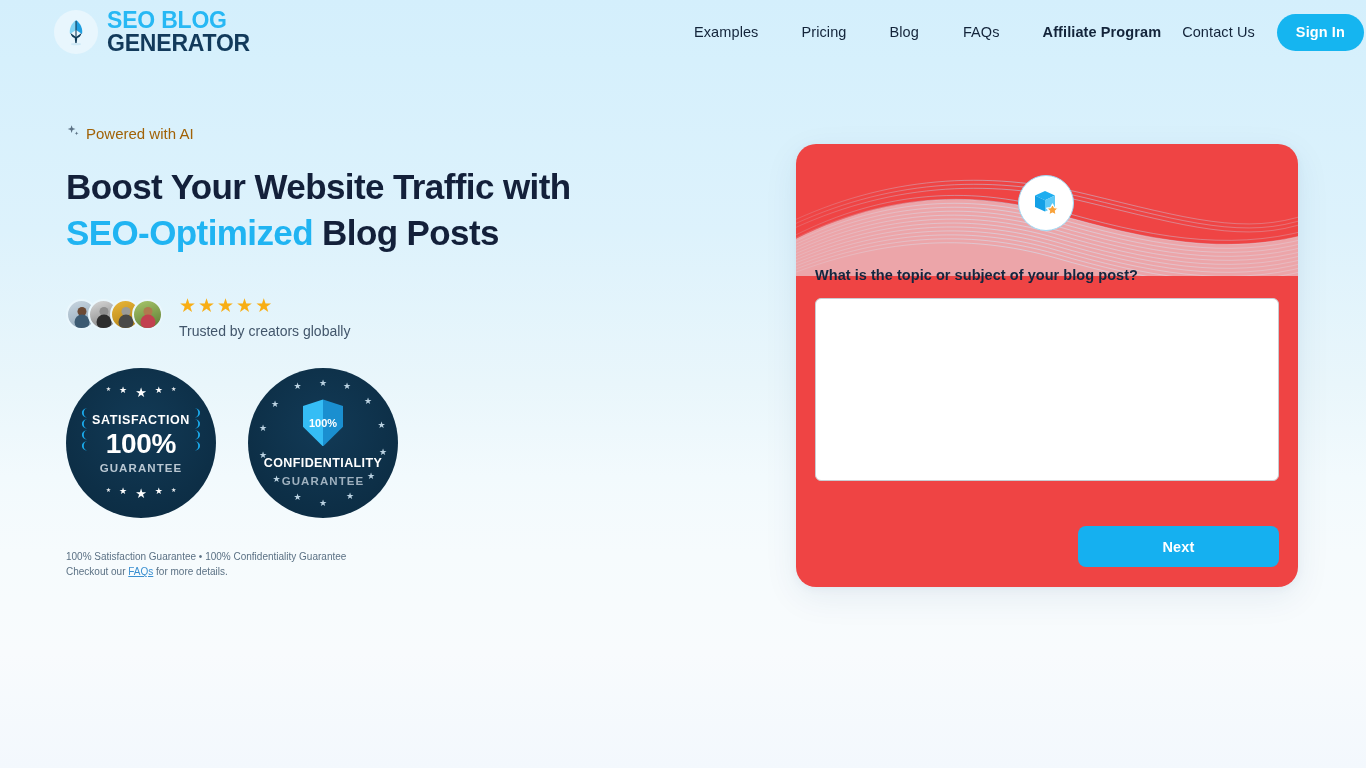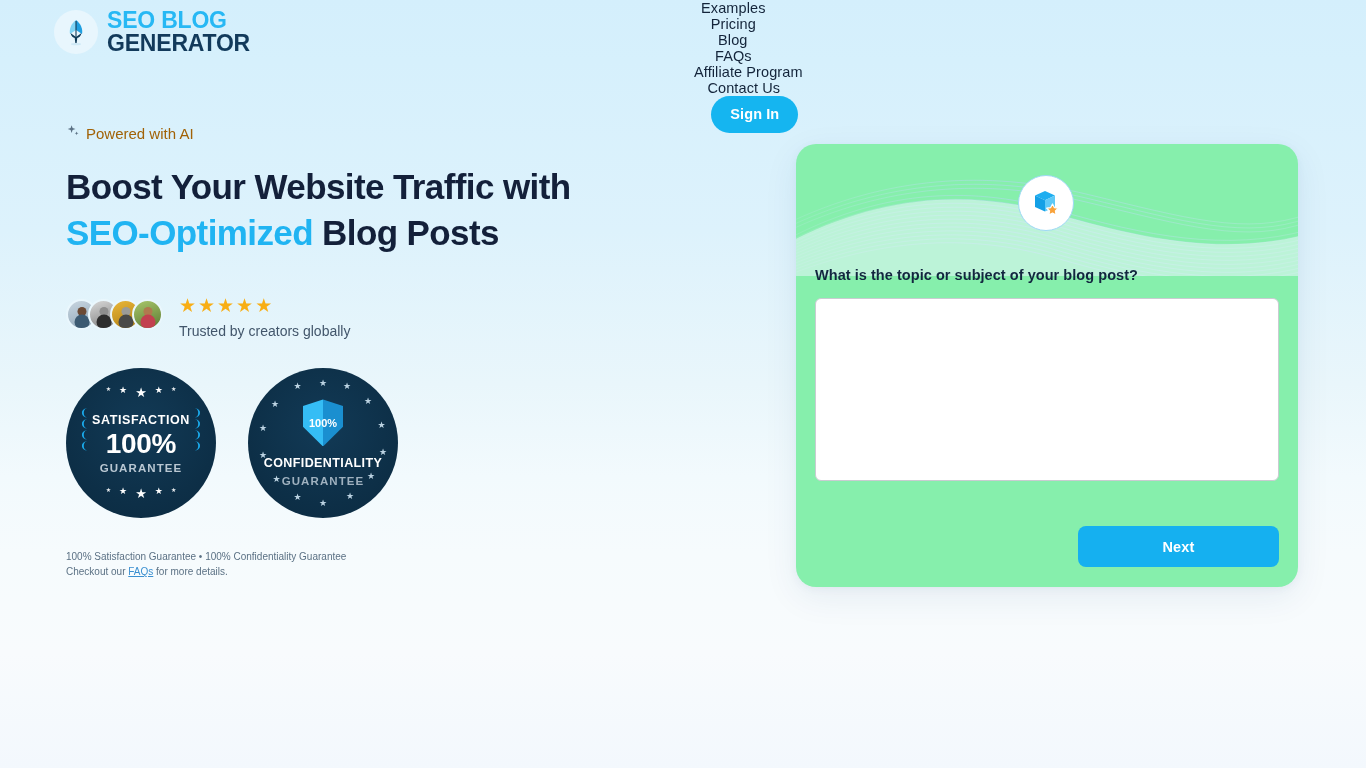--- a/index.html
+++ b/index.html
@@ -59,34 +59,33 @@
     font-size: 23px; font-weight: 700; letter-spacing: -0.2px;
     color: #123a5b;
   }
 
   .nav {
     position: absolute;
     left: 694px; top: 0;
     height: 64px;
     display: flex;
     align-items: center;
-    flex-direction: column;
   }
   .nav-link {
     font-size: 14.5px;
     color: #13243a;
     text-decoration: none;
     white-space: nowrap;
     letter-spacing: .1px;
   }
   .nav-link:nth-child(1) { margin-right: 43px; }
   .nav-link:nth-child(2) { margin-right: 43px; }
   .nav-link:nth-child(3) { margin-right: 44px; }
   .nav-link:nth-child(4) { margin-right: 43px; }
-  .nav-link:nth-child(5) { margin-right: 13px; }
+  .nav-link:nth-child(5) { margin-right: 21px; font-weight: bold; }
   .nav-link:nth-child(6) { margin-right: 22px; }
   .signin-btn {
     background: #15b5f0;
     color: #ffffff;
     font-size: 14.5px;
     font-weight: 700;
     border: none;
     border-radius: 19px;
     padding: 10px 19px 11px;
     cursor: pointer;
@@ -241,21 +240,21 @@
   .guarantee-note a {
     color: #3a8fd0;
     text-decoration: underline;
   }
 
   
   .card {
     position: absolute;
     left: 796px; top: 144px;
     width: 502px; height: 443px;
-    background: #86efac;
+    background: #ef4444;
     border-radius: 20px;
     box-shadow: 0 10px 34px rgba(20,70,120,.08), 0 2px 8px rgba(20,70,120,.05);
     overflow: hidden;
   }
   .card-wave {
     position: absolute;
     top: 0; left: 0;
     width: 502px; height: 132px;
     overflow: hidden;
   }

